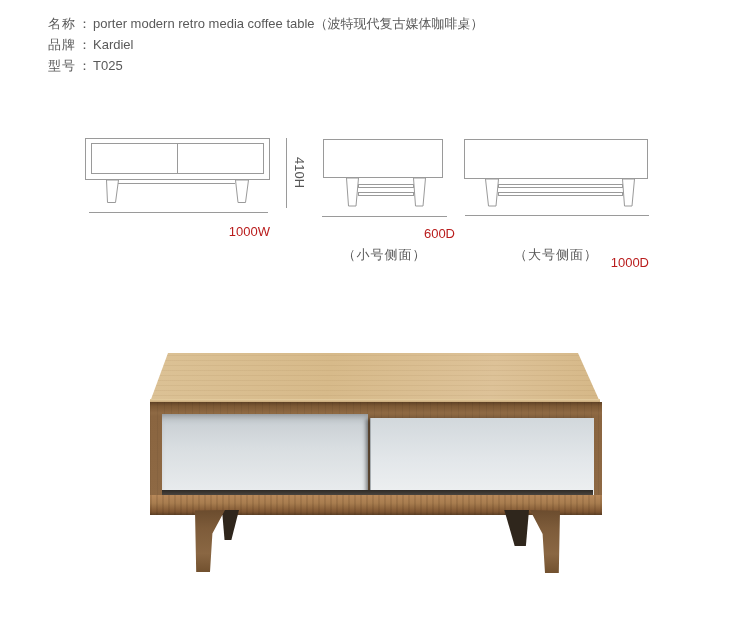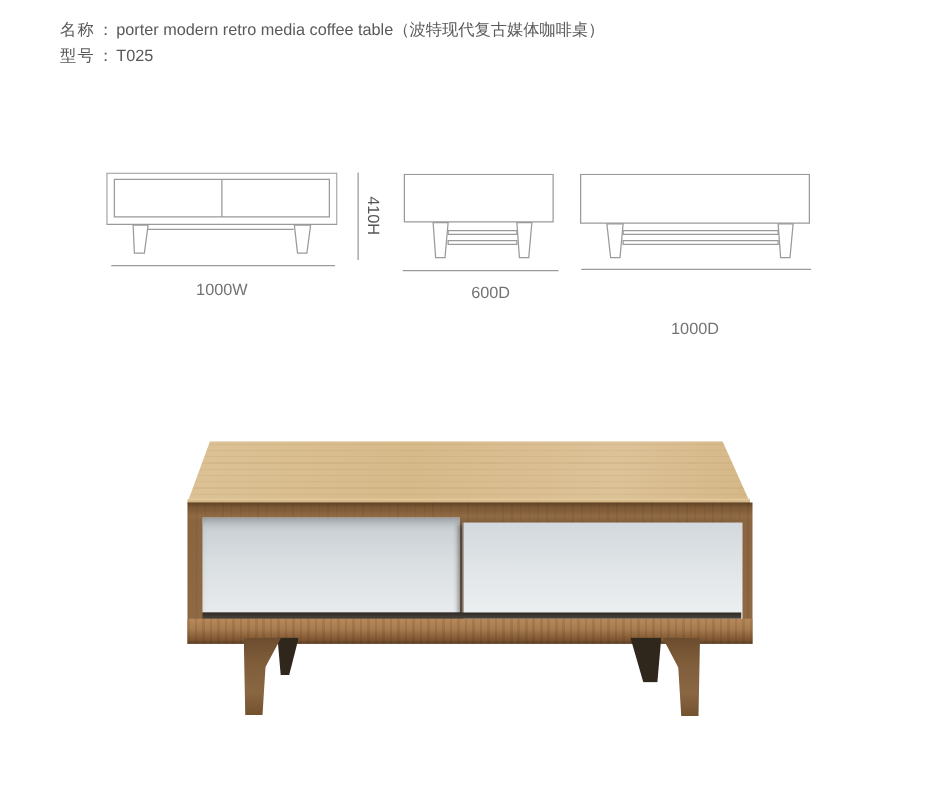--- a/index.html
+++ b/index.html
@@ -8,21 +8,21 @@
     font-family:"Liberation Sans","DejaVu Sans",sans-serif;color:#595959;
   }
   
   .specs{position:absolute;left:48px;top:13px;font-size:13px;line-height:21px;color:#595959;}
   .spec-row{white-space:nowrap;}
   .spec-label{letter-spacing:1px;}
   .spec-sep{padding:0 2px;}
   
   .diag{position:absolute;}
   svg{display:block;}
-  .dim-label{position:absolute;font-size:13px;color:#737373;text-align:center;}
+  .dim-label{position:absolute;font-size:13px;color:#b91c1c;text-align:right;}
   .dim-caption{position:absolute;font-size:13px;color:#555;text-align:center;letter-spacing:1px;}
   .dim-vline{position:absolute;left:286px;top:138px;height:70px;width:0;border-left:1px solid #9a9a9a;}
   .dim-vtext{
     position:absolute;left:290px;top:138px;height:70px;width:18px;
     writing-mode:vertical-rl;text-orientation:mixed;
     display:flex;align-items:center;justify-content:center;
     font-size:13px;color:#555;
   }
   
   .photo{position:absolute;left:145px;top:350px;width:462px;height:228px;}
@@ -87,20 +87,23 @@
 </head>
 <body>
 
 <div class="stage">
 
   <div class="specs">
     <div class="spec-row">
       <span class="spec-label">名称</span><span class="spec-sep">：</span><span class="spec-value">porter modern retro media coffee table（波特现代复古媒体咖啡桌）</span>
     </div>
     <div class="spec-row">
+      <span class="spec-label">品牌</span><span class="spec-sep">：</span><span class="spec-value">Kardiel</span>
+    </div>
+    <div class="spec-row">
       <span class="spec-label">型号</span><span class="spec-sep">：</span><span class="spec-value">T025</span>
     </div>
   </div>
 
   <div class="diag" style="left:85px;top:138px;">
     <svg width="185" height="80" viewBox="0 0 185 80">
       <g fill="none" stroke="#9a9a9a" stroke-width="1">
         <rect x="0.5" y="0.5" width="184" height="41"></rect>
         <rect x="6.5" y="5.5" width="172" height="30"></rect>
         <line x1="92.5" y1="5.5" x2="92.5" y2="35.5"></line>
@@ -121,34 +124,36 @@
         <rect x="1.5" y="0.5" width="119" height="38"></rect>
         <polygon points="24.5,39 36.5,39 34,67 26.5,67"></polygon>
         <polygon points="91.5,39 103.5,39 101,67 93.5,67"></polygon>
         <rect x="36.5" y="45.5" width="55" height="3"></rect>
         <rect x="36.5" y="53.5" width="55" height="3"></rect>
         <line x1="0" y1="77.5" x2="125" y2="77.5"></line>
       </g>
     </svg>
   </div>
   <div class="dim-label" style="left:330px;top:226px;width:125px;">600D</div>
+  <div class="dim-caption" style="left:302px;top:246px;width:165px;">（小号侧面）</div>
 
   <div class="diag" style="left:463px;top:139px;">
     <svg width="186" height="80" viewBox="0 0 186 80">
       <g fill="none" stroke="#9a9a9a" stroke-width="1">
         <rect x="1.5" y="0.5" width="183" height="39"></rect>
         <polygon points="22.5,40 35.5,40 33,67 25.5,67"></polygon>
         <polygon points="159.5,40 171.5,40 169,67 161.5,67"></polygon>
         <rect x="35.5" y="45.5" width="124" height="3"></rect>
         <rect x="35.5" y="53.5" width="124" height="3"></rect>
         <line x1="2" y1="76.5" x2="186" y2="76.5"></line>
       </g>
     </svg>
   </div>
   <div class="dim-label" style="left:463px;top:226px;width:186px;margin-top:29px;">1000D</div>
+  <div class="dim-caption" style="left:443px;top:246px;width:226px;">（大号侧面）</div>
 
   <div class="photo">
     <div class="top-surface"></div>
     <div class="top-front-edge"></div>
     <div class="cabinet-face">
       <div class="door-left"></div>
       <div class="door-right"></div>
       <div class="door-track"></div>
       <div class="base-rail"></div>
     </div>

